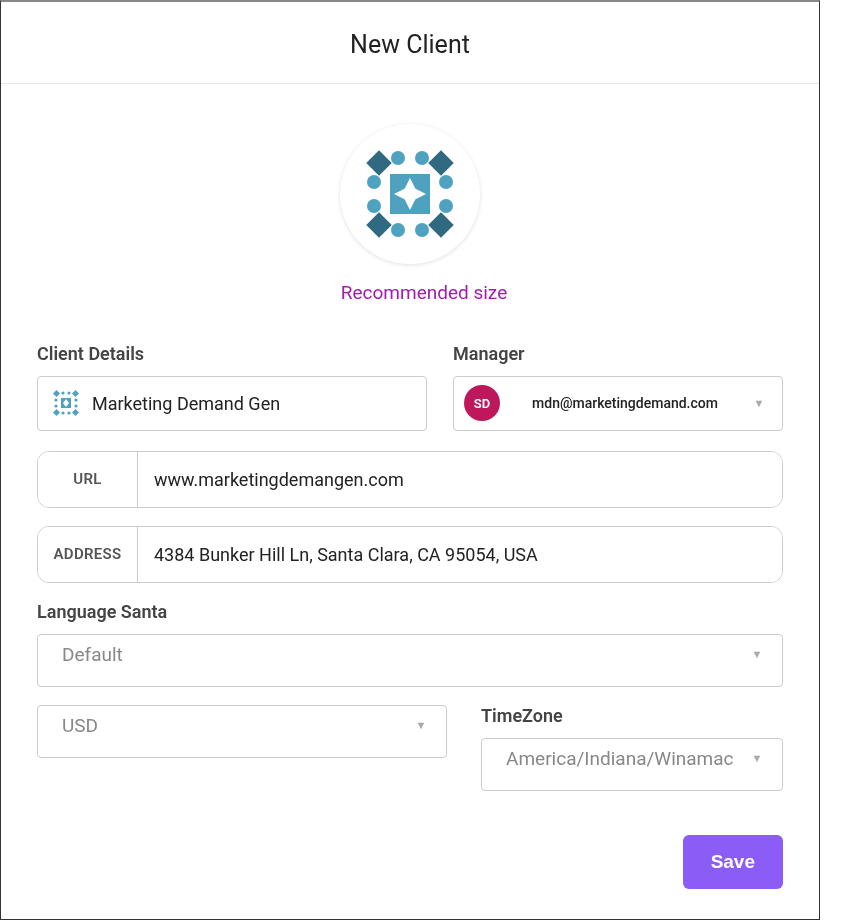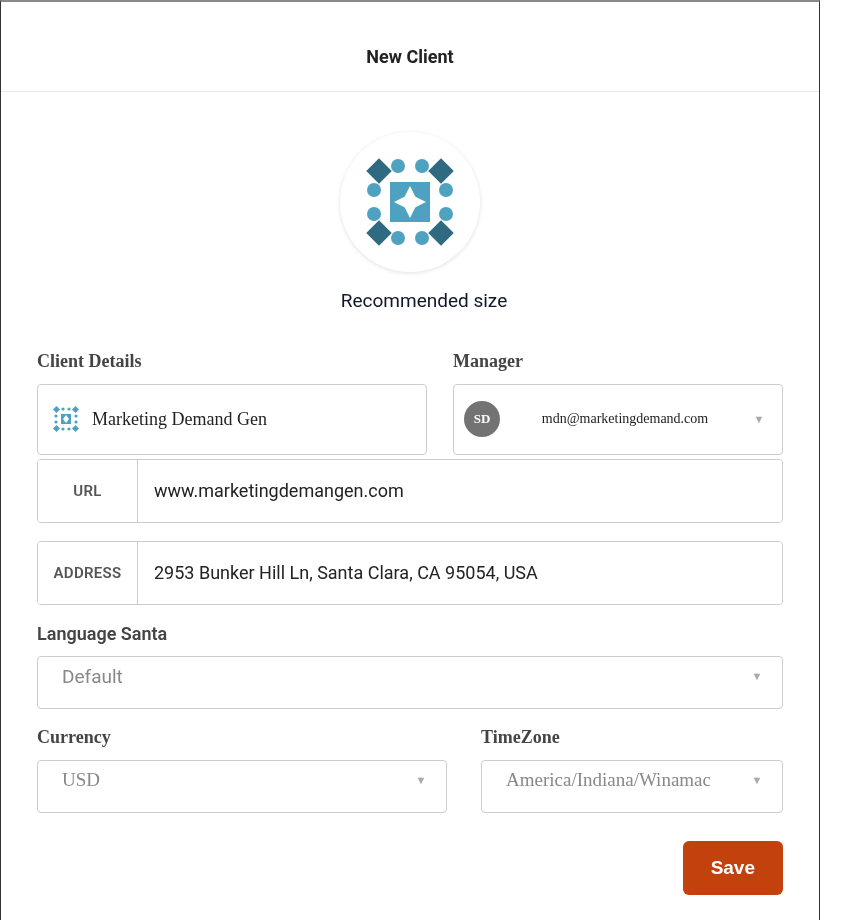--- a/index.html
+++ b/index.html
@@ -19,24 +19,23 @@
       border: 1px solid #333;
       border-top: 2px solid #888;
       background: #fff;
     }
     .modal-header {
       padding: 28px 0 24px;
       text-align: center;
       border-bottom: 1px solid #e8e8e8;
     }
     .modal-title {
-      font-size: 18px;
-      font-weight: 700;
+      font-size: 25px;
+      font-weight: 400;
       color: #222;
-      margin-top: 16px;
     }
     .modal-body {
       padding: 40px 36px 30px;
     }
     .logo-section {
       display: flex;
       flex-direction: column;
       align-items: center;
       margin-bottom: 36px;
     }
@@ -49,51 +48,50 @@
       display: flex;
       align-items: center;
       justify-content: center;
       margin-bottom: 16px;
     }
     .logo-svg {
       width: 100px;
       height: 100px;
     }
     .rec-size {
-      color: #0f172a;
+      color: #a21caf;
       font-size: 19px;
       line-height: 1.4;
       text-align: center;
       margin-left: 28px;
     }
     .row {
       display: flex;
       gap: 26px;
-      margin-bottom: 4px;
+      margin-bottom: 20px;
       align-items: flex-start;
-      font-family: Liberation Serif, serif;
     }
     .col-left {
       flex: 0 0 390px;
     }
     .col-right {
       flex: 1;
     }
     .section-label {
       font-size: 18px;
       font-weight: 600;
       color: #444;
       margin-bottom: 12px;
       display: block;
     }
     .field-box {
       border: 1px solid #ccc;
       border-radius: 4px;
       background: #fff;
-      height: 71px;
+      height: 55px;
       display: flex;
       align-items: center;
       padding: 0 14px;
       font-size: 18px;
       color: #222;
       width: 100%;
     }
     .client-field {
       gap: 12px;
     }
@@ -103,21 +101,21 @@
       flex-shrink: 0;
     }
     .manager-field {
       position: relative;
       padding-left: 10px;
     }
     .avatar-badge {
       width: 36px;
       height: 36px;
       border-radius: 50%;
-      background: #737373;
+      background: #be185d;
       color: #fff;
       font-size: 13px;
       font-weight: 600;
       display: flex;
       align-items: center;
       justify-content: center;
       flex-shrink: 0;
     }
     .manager-email {
       flex: 1;
@@ -134,22 +132,22 @@
       color: #aaa;
       font-size: 11px;
       flex-shrink: 0;
     }
     .full-row {
       margin-bottom: 18px;
     }
     .prefix-field {
       display: flex;
       border: 1px solid #ccc;
-      border-radius: 4px;
-      height: 64px;
+      border-radius: 12px;
+      height: 57px;
       overflow: hidden;
     }
     .prefix-label {
       width: 100px;
       display: flex;
       align-items: center;
       justify-content: center;
       border-right: 1px solid #ccc;
       font-size: 15px;
       font-weight: 600;
@@ -182,21 +180,21 @@
     }
     .select-centered .select-text {
       flex: 1;
     }
     .footer {
       display: flex;
       justify-content: flex-end;
       padding-top: 24px;
     }
     .save-btn {
-      background: #c2410c;
+      background: #8b5cf6;
       color: #fff;
       border: none;
       border-radius: 6px;
       padding: 16px 28px;
       font-size: 19px;
       font-weight: 600;
       cursor: pointer;
     }
     .flex-text {
       flex: 1;
@@ -277,35 +275,34 @@
     <div class="full-row">
       <div class="prefix-field">
         <div class="prefix-label">URL</div>
         <div class="prefix-value">www.marketingdemangen.com</div>
       </div>
     </div>
 
     <div class="full-row">
       <div class="prefix-field">
         <div class="prefix-label">ADDRESS</div>
-        <div class="prefix-value">2953 Bunker Hill Ln, Santa Clara, CA 95054, USA</div>
+        <div class="prefix-value">4384 Bunker Hill Ln, Santa Clara, CA 95054, USA</div>
       </div>
     </div>
 
     <div class="full-row">
       <span class="section-label">Language Santa</span>
       <div class="select-field">
         <span class="select-text">Default</span>
         <span class="caret">▼</span>
       </div>
     </div>
 
     <div class="row" style="gap:34px;">
       <div style="flex:0 0 410px;">
-        <span class="section-label">Currency</span>
         <div class="select-field">
           <span class="select-text">USD</span>
           <span class="caret">▼</span>
         </div>
       </div>
       <div style="flex:1;">
         <span class="section-label">TimeZone</span>
         <div class="select-field select-centered">
           <span class="select-text">America/Indiana/Winamac</span>
           <span class="caret">▼</span>

